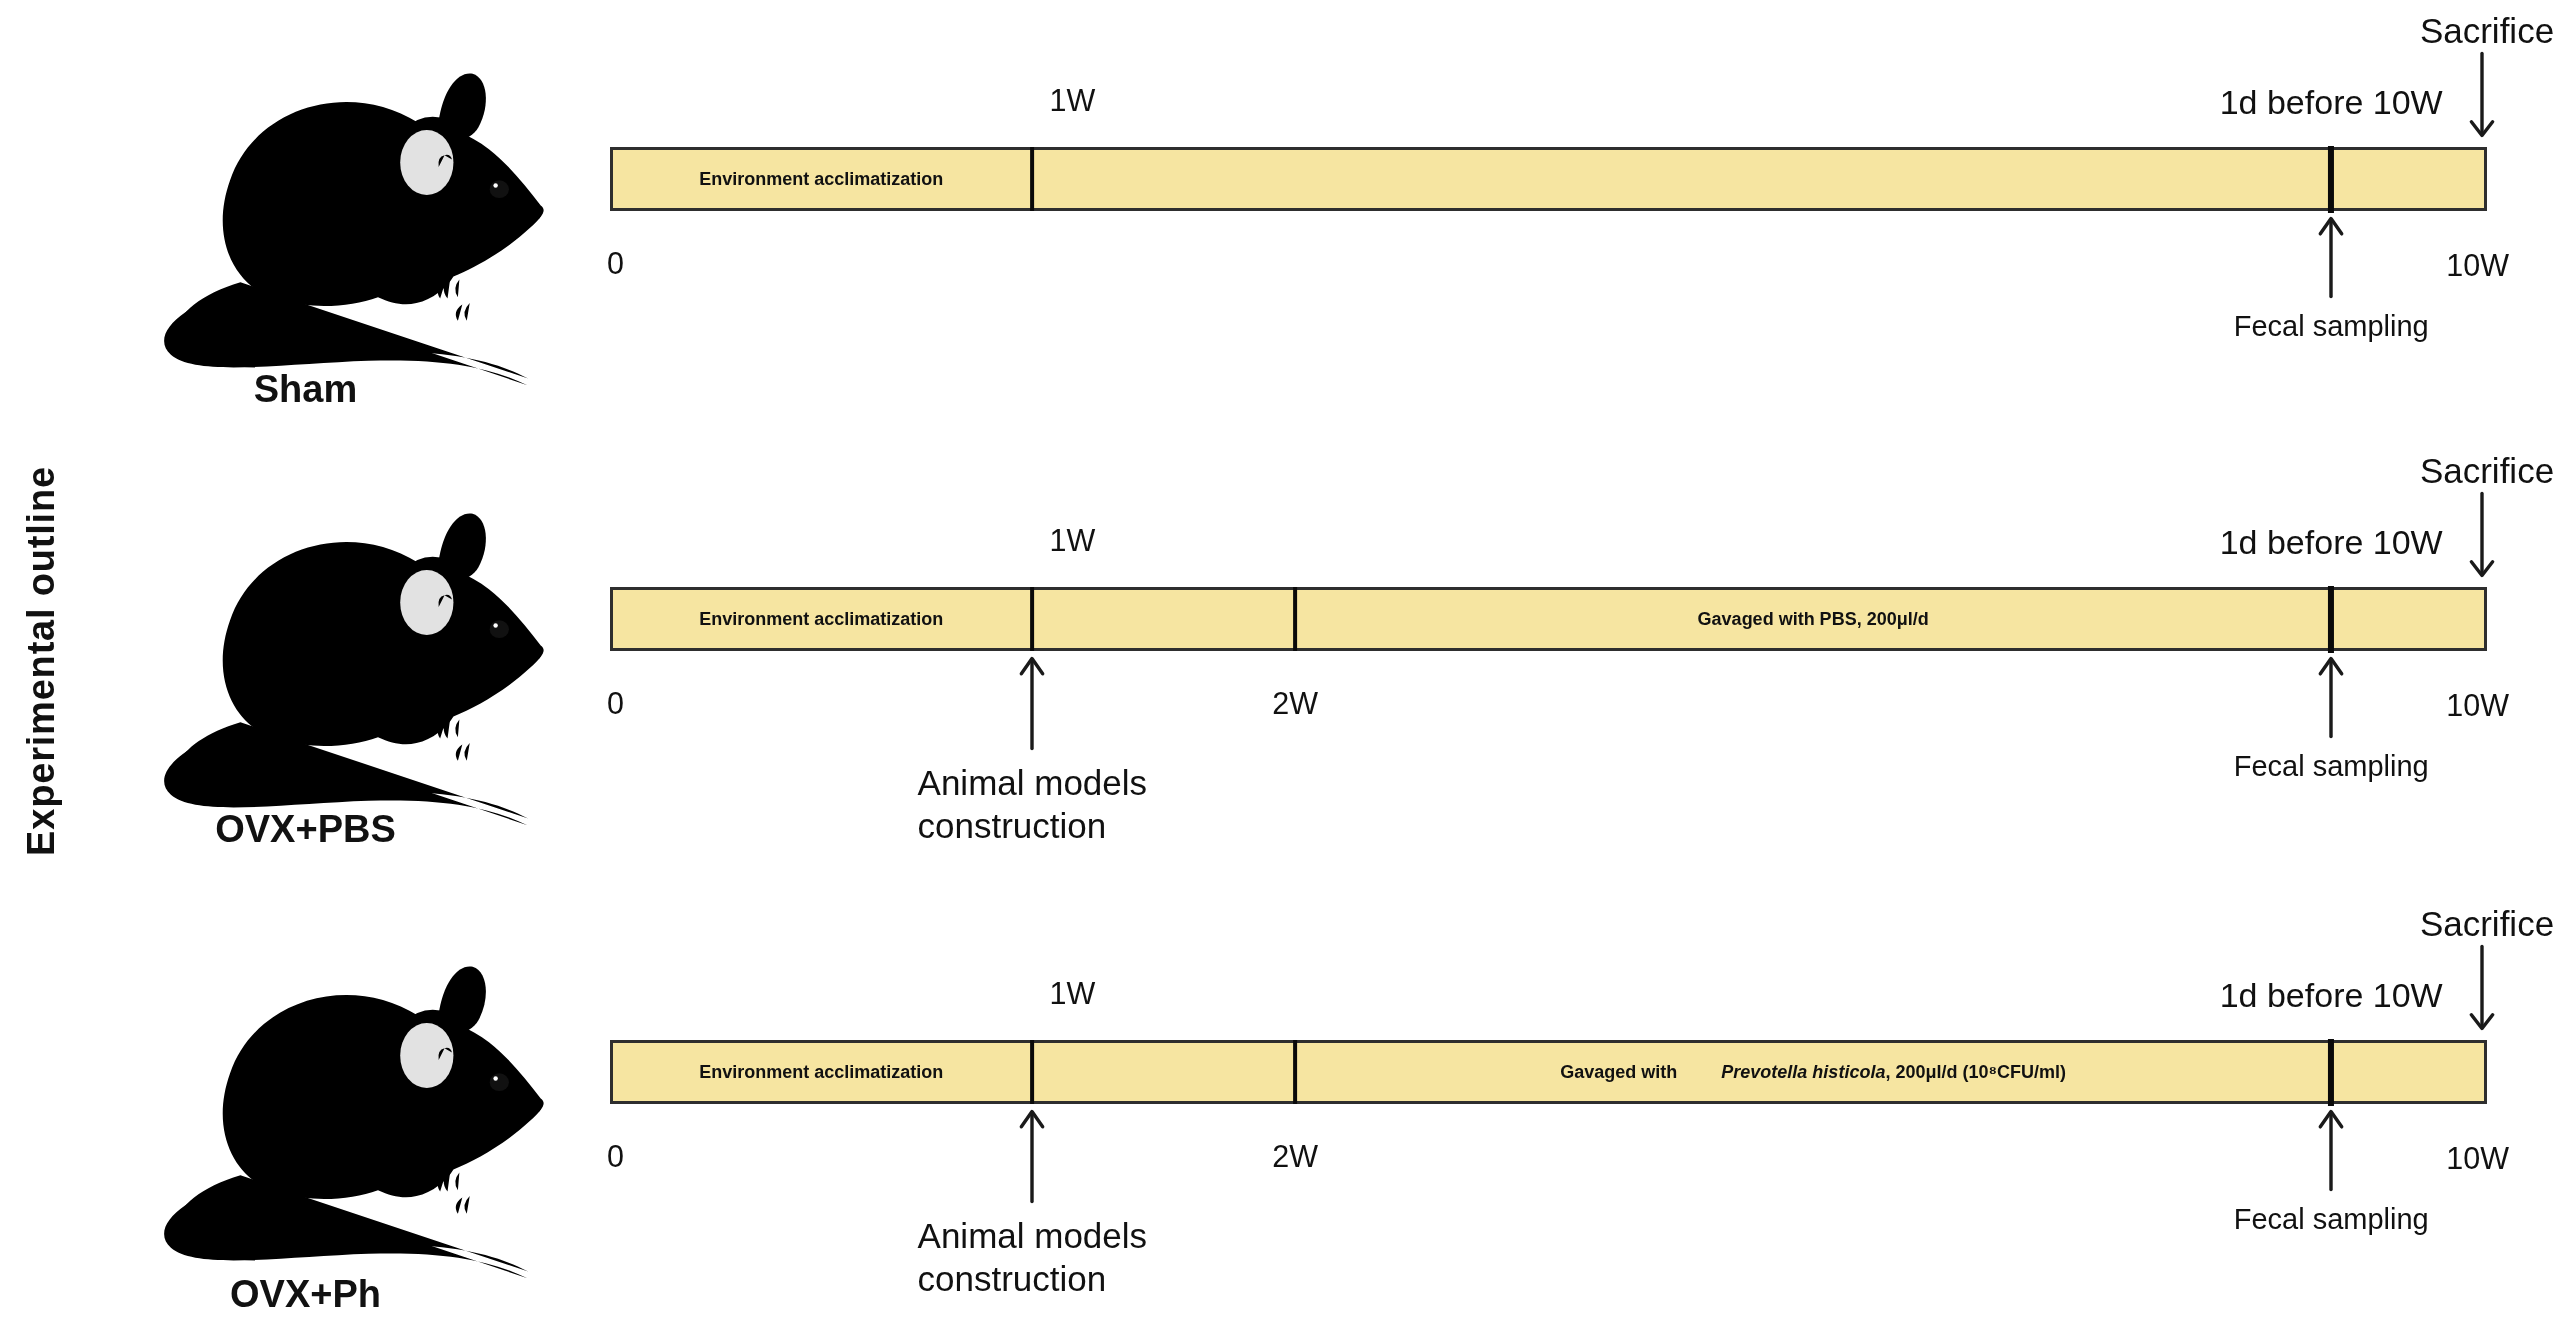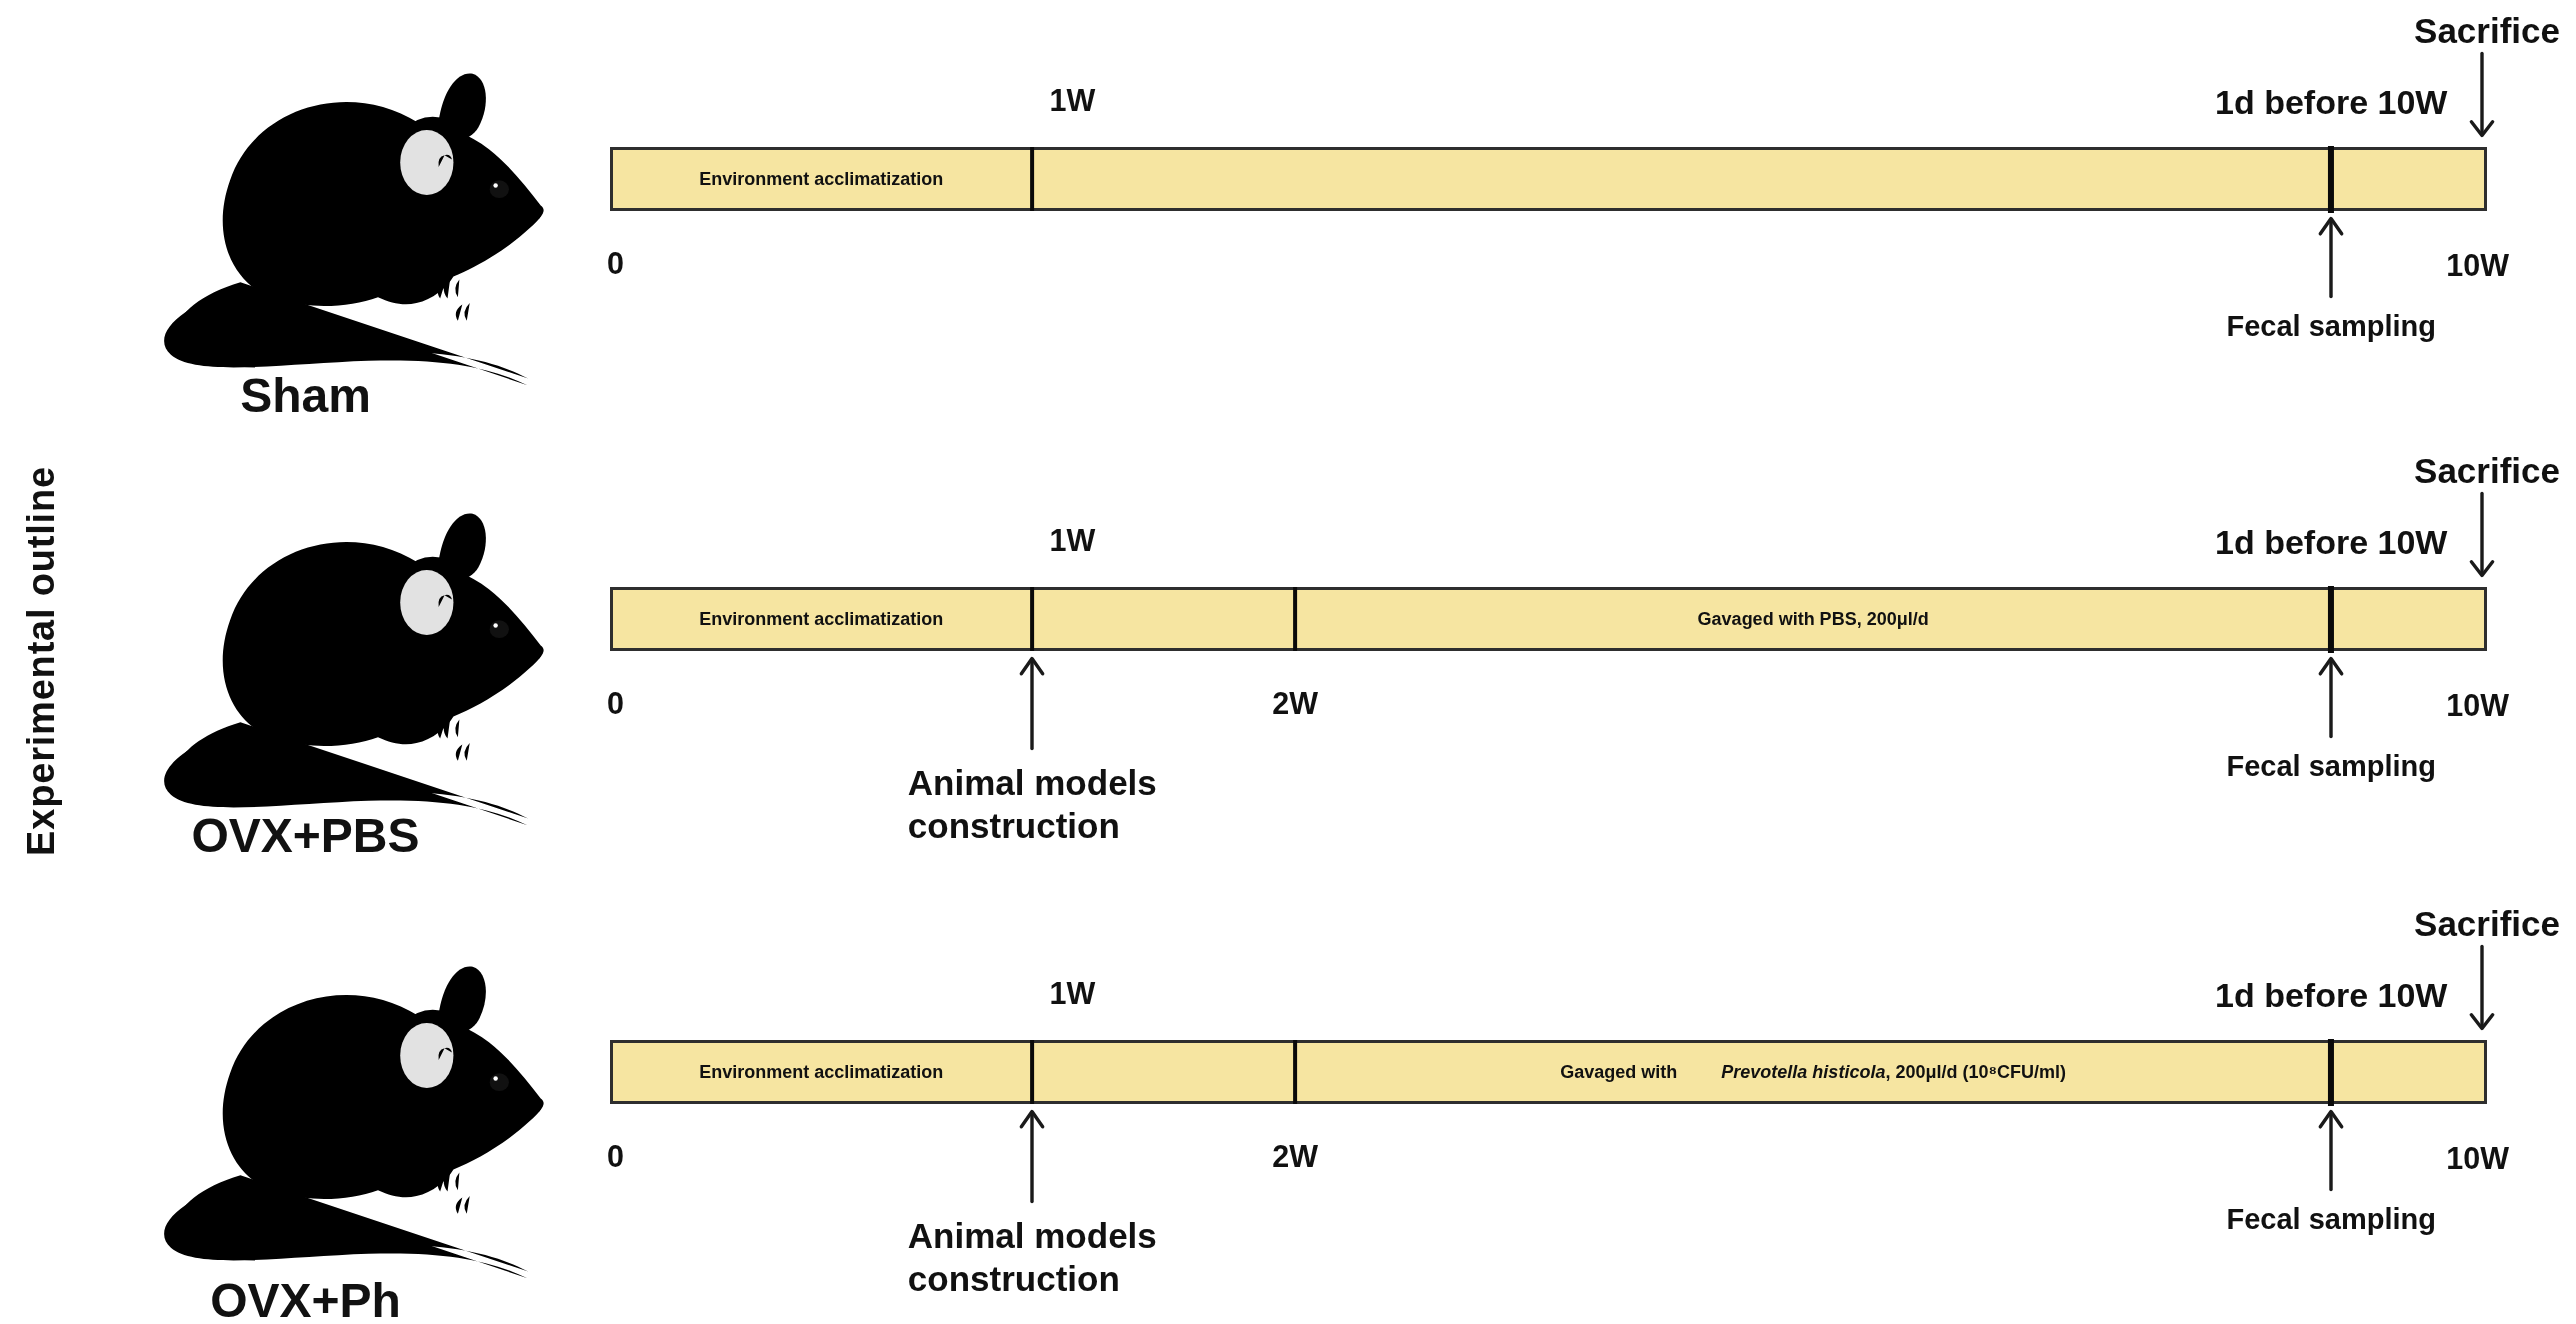--- a/index.html
+++ b/index.html
@@ -19,21 +19,21 @@
   }
 
   .row{position:absolute;left:0;width:2576px;}
   .row1{top:0;height:440px;}
   .row2{top:440px;height:453px;}
   .row3{top:893px;height:431px;}
 
   .mouse{position:absolute;left:128px;top:42px;width:429px;height:352px;}
   .group-label{
     position:absolute;left:130px;top:368px;width:351px;
-    text-align:center;font-size:48px;font-weight:bold;
+    text-align:center;font-size:38px;font-weight:bold;
   }
   .row3 .group-label{top:380px;}
 
   .timeline{position:absolute;left:610px;top:147px;width:1877px;height:64px;}
   .bar{
     position:absolute;left:0;top:0;width:100%;height:100%;
     background:var(--bar-fill);border:3.1px solid var(--bar-border);
   }
   .divider{position:absolute;top:0;bottom:0;width:3.8px;background:#0a0a0a;transform:translateX(-50%);}
   .div-1w{left:22.5%;}
@@ -43,21 +43,21 @@
   .seg-text{
     position:absolute;top:0;height:100%;
     display:flex;align-items:center;justify-content:center;
     font-size:18px;font-weight:bold;white-space:nowrap;
   }
   .seg-text i{font-style:italic;margin-left:44px;}
   .seg-acclim{left:0;width:22.5%;}
   .seg-main-r1{left:22.5%;width:69.2%;}
   .seg-main{left:36.5%;width:55.2%;}
 
-  .tl-label{position:absolute;font-weight:bold;white-space:nowrap;}
+  .tl-label{position:absolute;font-weight:normal;white-space:nowrap;}
   .lbl-1w{left:22.5%;top:-64px;transform:translateX(-50%);font-size:30.5px;margin-left:40px;}
   .lbl-before{left:91.7%;top:-64px;transform:translateX(-50%);font-size:34px;}
   .lbl-sacrifice{left:100%;top:-136px;transform:translateX(-50%);font-size:35px;}
   .lbl-0{left:-3.1px;top:99px;font-size:30.5px;}
   .lbl-2w{left:36.5%;top:99px;transform:translateX(-50%);font-size:30.5px;}
   .lbl-10w{left:99.5%;top:101px;transform:translateX(-50%);font-size:30.5px;}
   .lbl-fecal{left:91.7%;top:163px;transform:translateX(-50%);font-size:29px;}
   .lbl-animal{left:22.5%;top:175px;transform:translateX(-50%);font-size:35px;line-height:1.22;}
 
   .arrow{position:absolute;overflow:visible;transform:translateX(-50%);}

